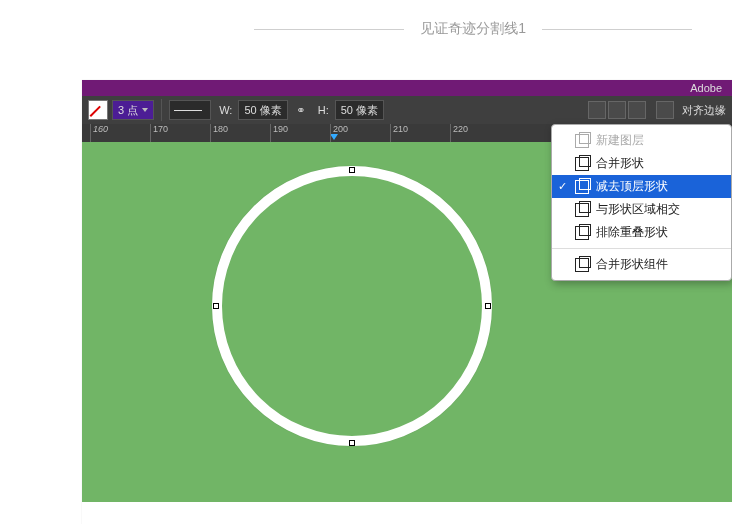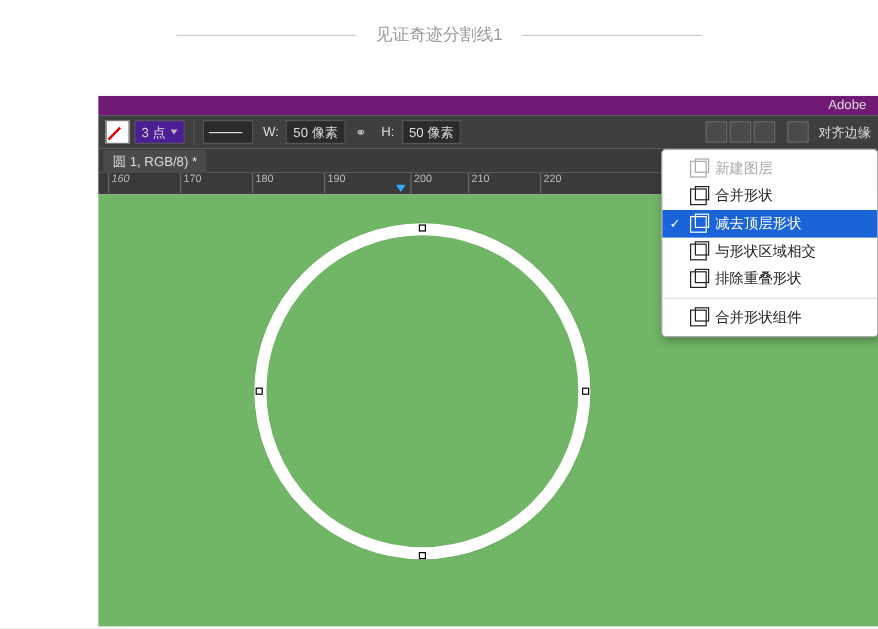--- a/index.html
+++ b/index.html
@@ -7,21 +7,21 @@
       width: 732px;
       height: 524px;
       background: #ffffff;
       font-family: "Microsoft YaHei", "PingFang SC", sans-serif;
       overflow: hidden;
       position: relative;
     }
     .divider-section {
       display: flex;
       align-items: center;
-      justify-content: center;
+      justify-content: flex-end;
       padding: 20px 40px 18px;
       gap: 16px;
     }
     .divider-line {
       flex: 0 0 150px;
       height: 1px;
       background: #cfcfcf;
     }
     .divider-text {
       color: #999;
@@ -280,41 +280,36 @@
     </div>
     <div class="align-btns">
       <div class="small-btn"></div>
       <div class="small-btn"></div>
       <div class="small-btn"></div>
     </div>
     <div class="small-btn" style="margin-left:6px"></div>
     <span class="align-label">对齐边缘</span>
   </div>
 
-  <div class="tab-bar">
-    <div class="tab">
-      <span>圆 1, RGB/8) *</span>
-    </div>
-  </div>
 
   <div class="ruler">
     <div class="caret-down"></div>
   <div class="ruler-tick" style="left: 8px; font-style: italic;">
         <span class="tn">160</span>
       </div>
       <div class="ruler-tick" style="left: 68px;">
         <span class="tn">170</span>
       </div>
       <div class="ruler-tick" style="left: 128px;">
         <span class="tn">180</span>
       </div>
       <div class="ruler-tick" style="left: 188px;">
         <span class="tn">190</span>
       </div>
-      <div class="ruler-tick" style="left: 248px; margin-left: 12px;">
+      <div class="ruler-tick" style="left: 248px;">
         <span class="tn">200</span>
       </div>
       <div class="ruler-tick" style="left: 308px;">
         <span class="tn">210</span>
       </div>
       <div class="ruler-tick" style="left: 368px;">
         <span class="tn">220</span>
       </div>
     </div>
 

